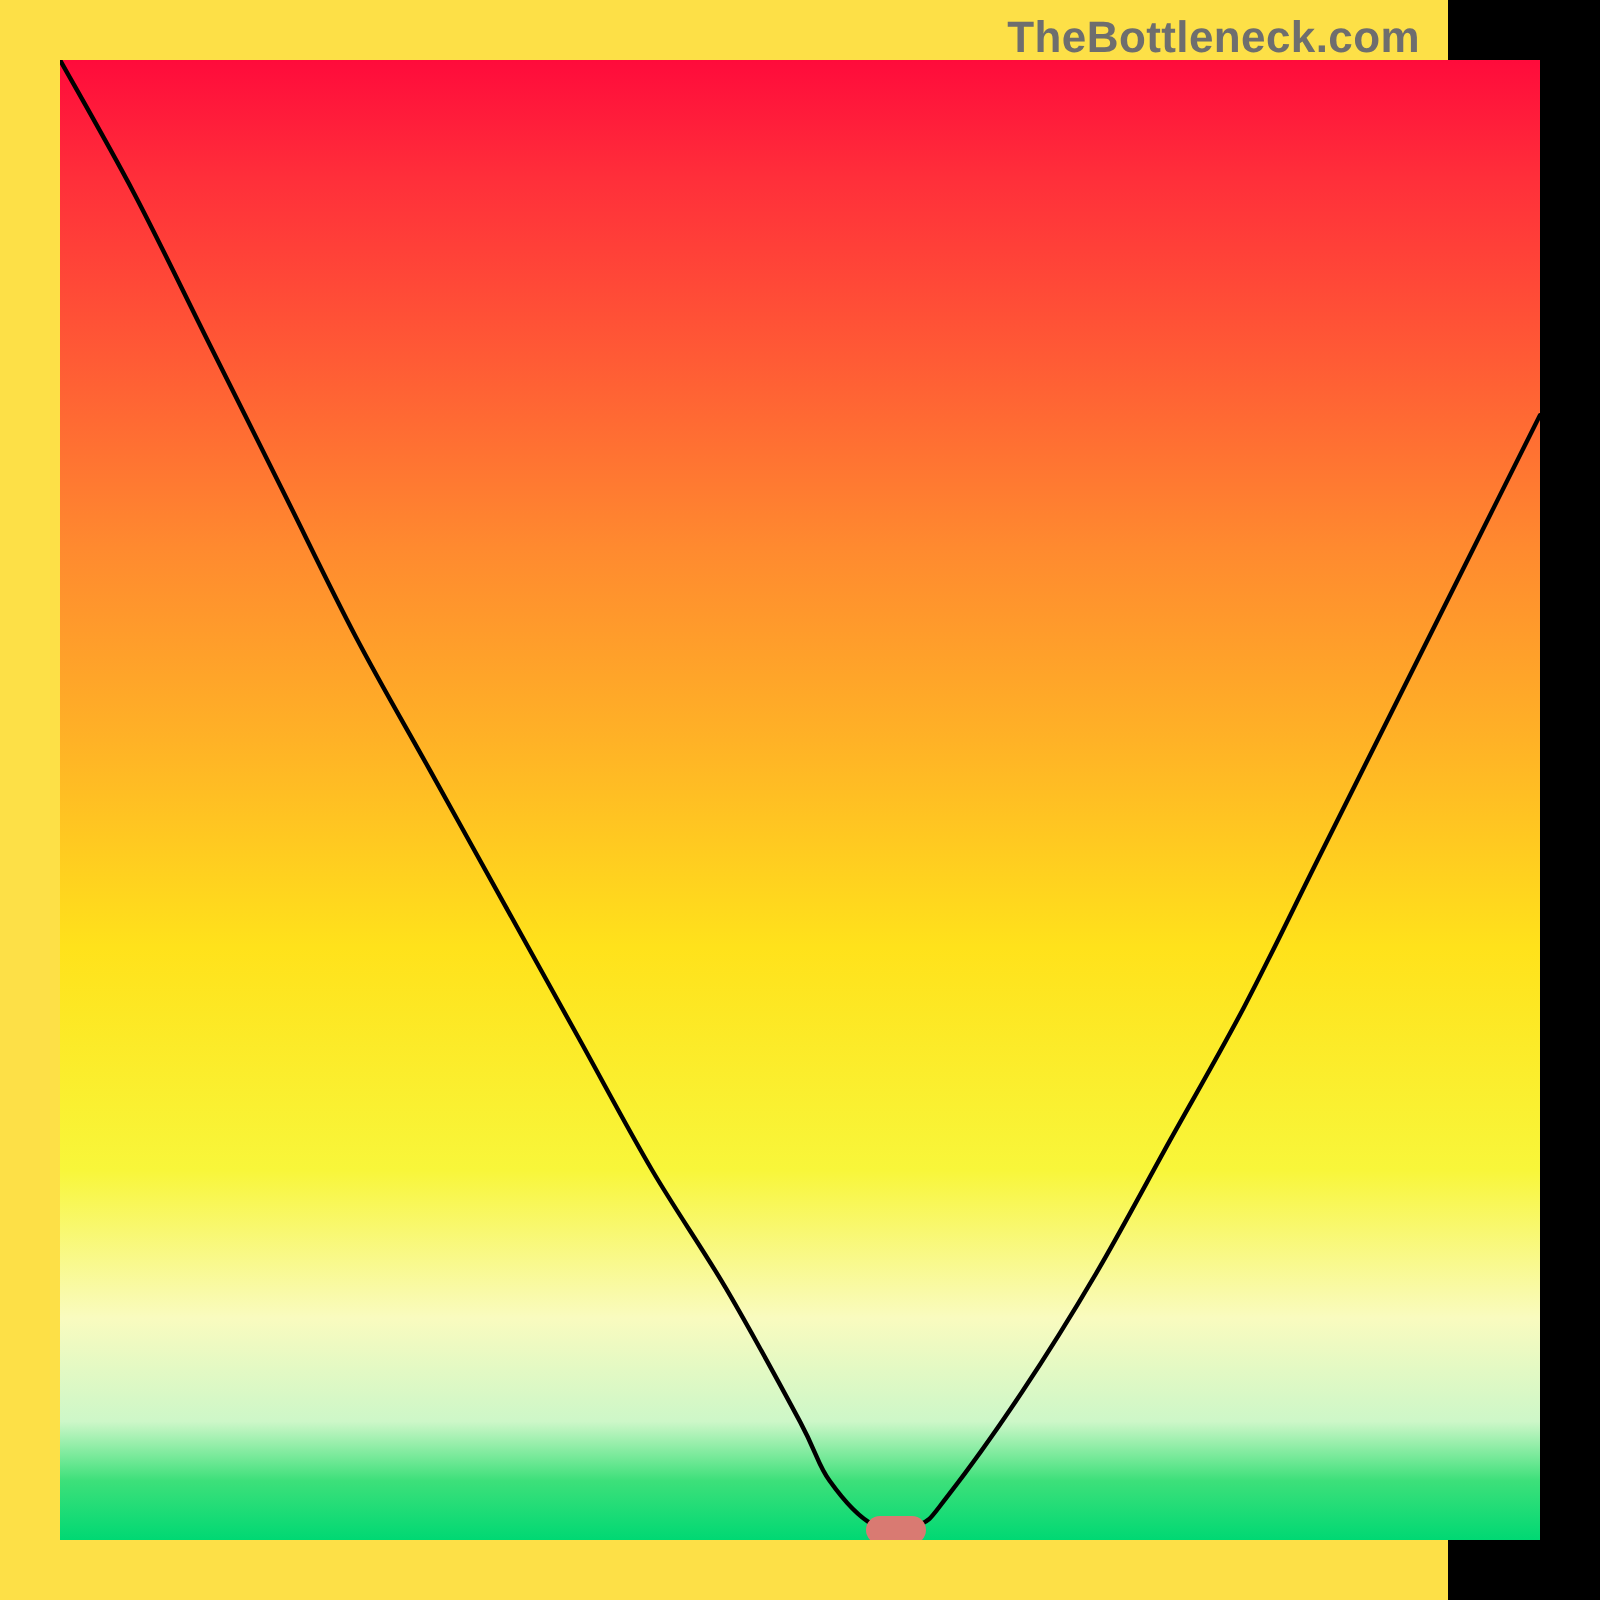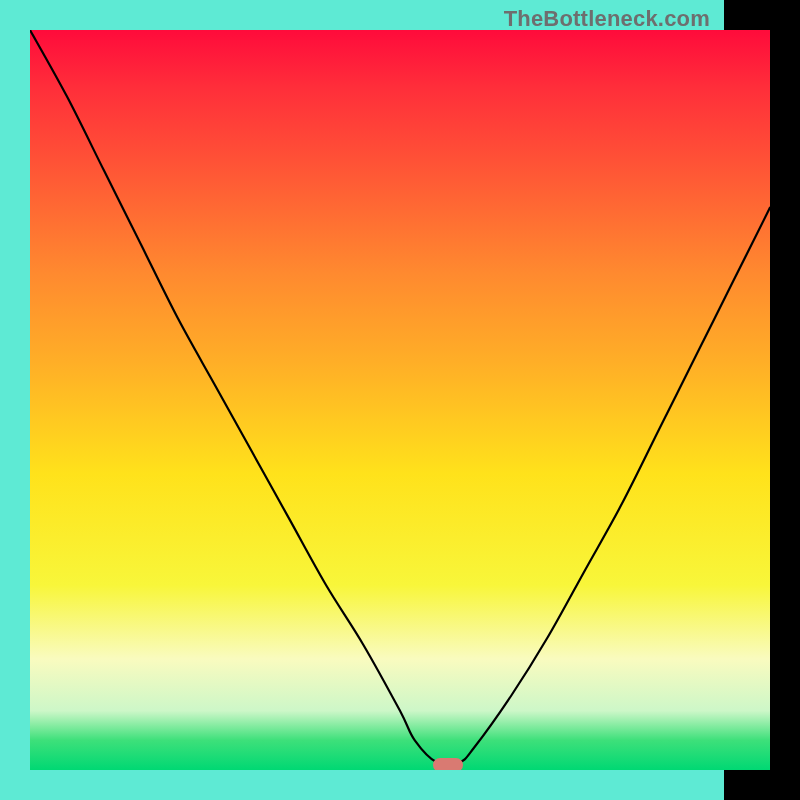--- a/index.html
+++ b/index.html
@@ -8,21 +8,21 @@
     width: 800px;
     height: 800px;
     background: #000;
     overflow: hidden;
     font-family: Arial, Helvetica, sans-serif;
   }
   .frame {
     position: relative;
     width: 724px;
     height: 800px;
-    background: #5eead4;
+    background: #fde047;
   }
   .plot-area {
     position: absolute;
     left: 30px;
     top: 30px;
     width: 740px;
     height: 740px;
     overflow: hidden;
   }
   .gradient-bg {

